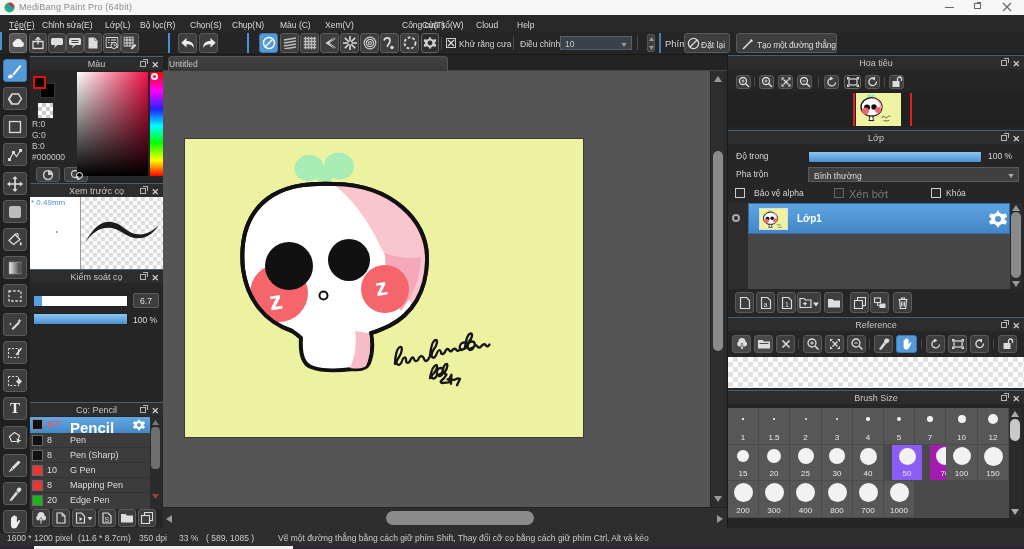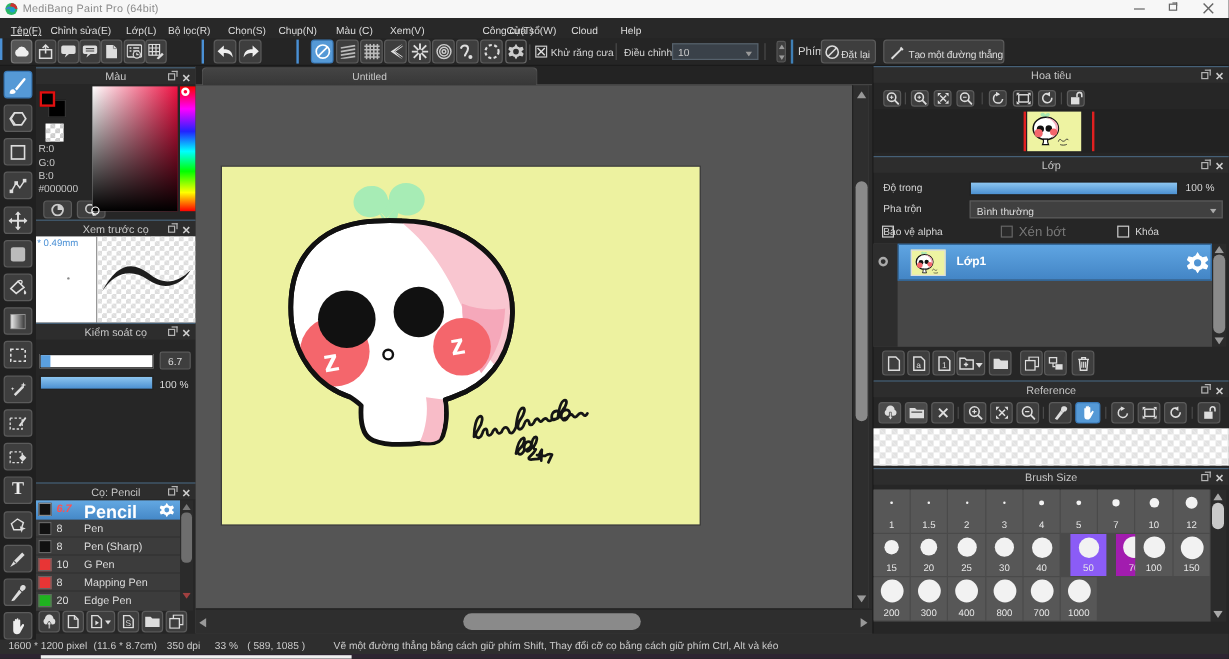--- a/index.html
+++ b/index.html
@@ -436,21 +436,21 @@
       <svg width="12" height="12" viewBox="0 0 12 12">
         <rect x="3.5" y="0.5" width="8" height="8" fill="none" stroke="#ddd" stroke-width="1.1"></rect>
         <rect x="0.5" y="3.5" width="8" height="8" fill="#3e3e3e" stroke="#ddd" stroke-width="1.1"></rect>
       </svg>
     </div>
 </div>
 
 <div class="abs" id="canvaszone" style="left:163px;top:55px;width:564px;height:473px;background:#555555;">
 
   <div class="abs" style="left:0;top:0;width:564px;height:16px;background:#232323;border-bottom:1px solid #444;">
-    <div class="abs" style="left:5px;top:1px;width:280px;height:15px;background:linear-gradient(to bottom,#444,#373737);border:1px solid #555;border-bottom:none;border-radius:4px 4px 0 0;text-align:center;font-size:8.5px;color:#c8c8c8;line-height:15px;">Untitled</div>
+    <div class="abs" style="left:5px;top:1px;width:280px;height:15px;background:linear-gradient(to bottom,#444,#373737);border:1px solid #555;border-bottom:none;border-radius:4px 4px 0 0;text-align:left;font-size:8.5px;color:#c8c8c8;line-height:15px;">Untitled</div>
   </div>
 
   <div class="abs" style="left:22px;top:84px;width:398px;height:298px;background:#edf2a0;box-shadow:0 0 0 1px #3a3a3a;">
     <svg width="398" height="298" viewBox="0 0 398 298">
       <defs>
         <clipPath id="headclip">
             <path d="M150,45 C205,46 243,80 242,122 C241,152 228,175 204,187 C197,190 191,193 186,194 L107,192 C80,183 62,160 58,130 C55,100 62,72 88,56 C105,46 125,44 150,45 Z"></path>
           </clipPath>
       </defs>
 
@@ -591,21 +591,21 @@
   <div class="abs" style="left:80px;top:96px;width:174px;height:12px;background:linear-gradient(to bottom,#8ec6f0,#4a8fd0);border:1px solid #222;"></div>
   <span class="abs" style="left:260px;top:96px;font-size:8.5px;color:#d5d5d5;">100 %</span>
   <span class="abs" style="left:8px;top:114px;font-size:8.5px;color:#d5d5d5;">Pha trộn</span>
   <div class="abs" style="left:80px;top:112px;width:211px;height:15px;background:#404040;border:1px solid #5a5a5a;">
     <span class="abs" style="left:5px;top:3px;font-size:8.5px;color:#ddd;">Bình thường</span>
     <svg class="abs" style="right:4px;top:6px;" width="6" height="4" viewBox="0 0 7 5">
         <path d="M0 0 L7 0 L3.5 5 Z" fill="#aaa"></path>
       </svg>
   </div>
   <div class="abs" style="left:7px;top:133px;width:10px;height:10px;border:1px solid #ccc;background:#2a2a2a;"></div>
-  <span class="abs" style="left:8px;top:133px;font-size:8.5px;color:#d5d5d5;">Bảo vệ alpha</span>
+  <span class="abs" style="left:26px;top:133px;font-size:8.5px;color:#d5d5d5;">Bảo vệ alpha</span>
   <div class="abs" style="left:106px;top:133px;width:10px;height:10px;border:1px solid #666;background:#2a2a2a;"></div>
   <span class="abs" style="left:121px;top:133px;font-size:11px;color:#777;">Xén bớt</span>
   <div class="abs" style="left:203px;top:133px;width:10px;height:10px;border:1px solid #ccc;background:#2a2a2a;"></div>
   <span class="abs" style="left:218px;top:133px;font-size:8.5px;color:#d5d5d5;">Khóa</span>
 
   <div class="abs" style="left:0;top:148px;width:282px;height:86px;background:#474747;">
     <div class="abs" style="left:0;top:0;width:20px;height:86px;background:#2d2d2d;"></div>
     <div class="abs" style="left:4px;top:11px;width:8px;height:8px;background:transparent;border-radius:50%;border:2px solid #aaa;"></div>
     <div class="abs" style="left:20px;top:0;width:262px;height:31px;background:linear-gradient(to bottom,#5fa5e2,#4385c5);border:1px solid #2f6da8;">
       <div class="abs" style="left:10px;top:4px;width:29px;height:22px;background:#eef3a2;border:1px solid #ddd;">

